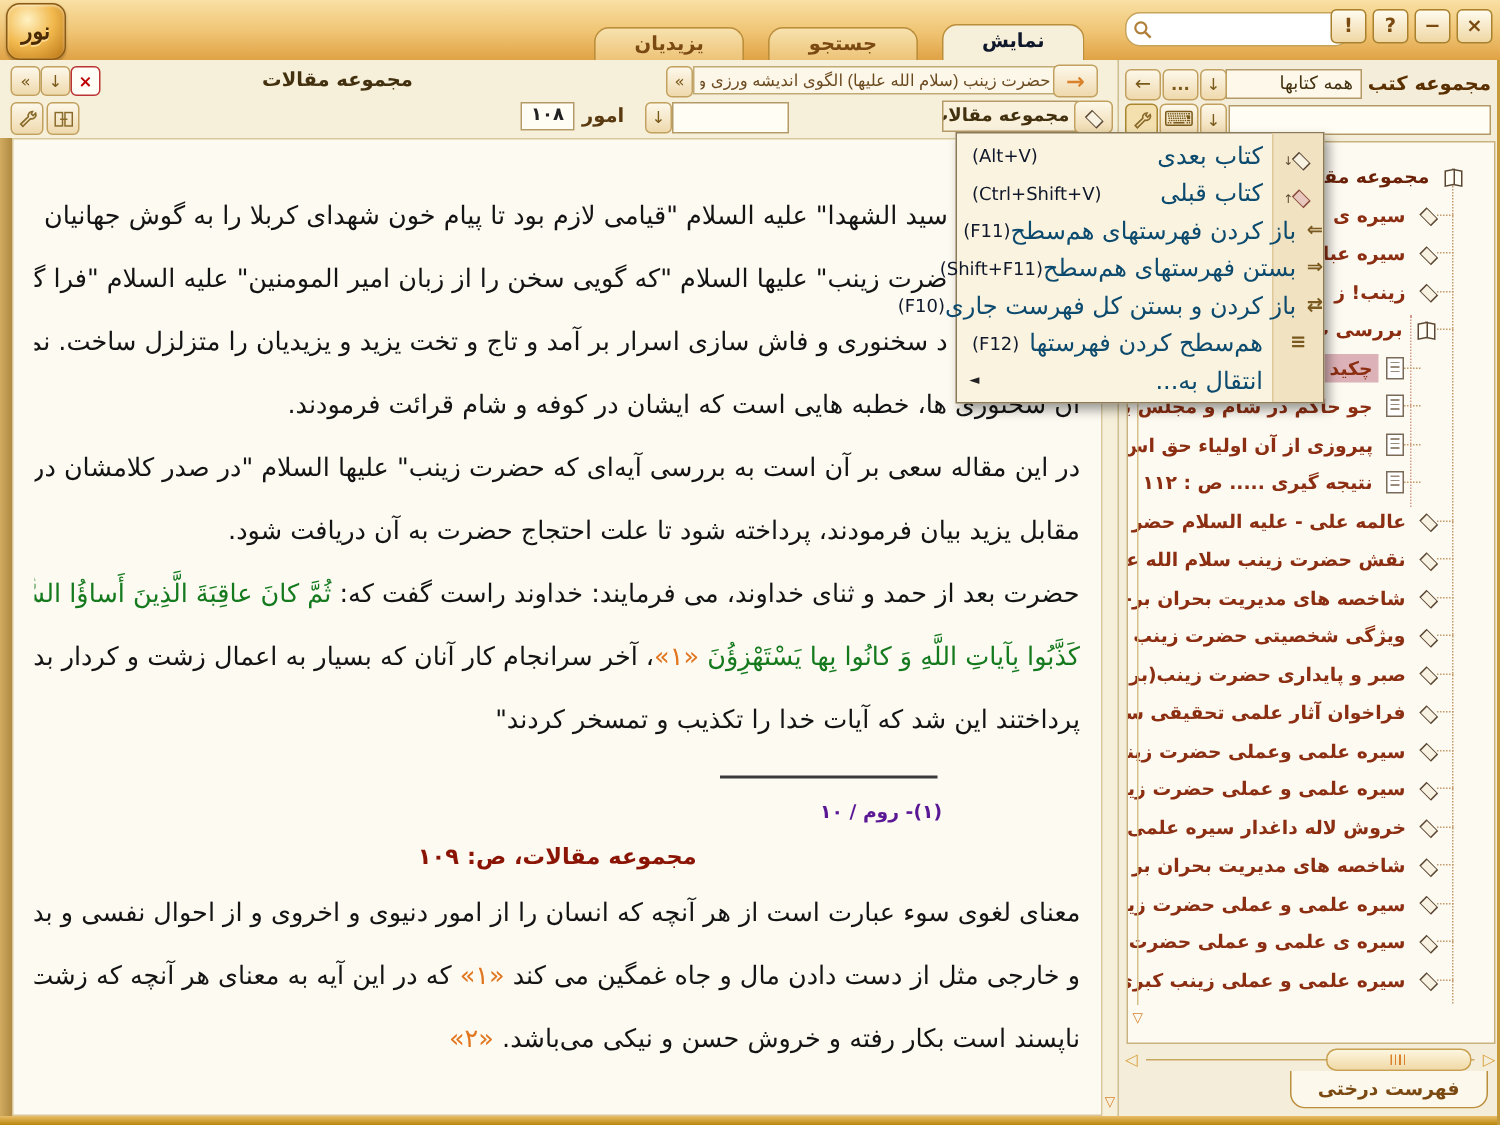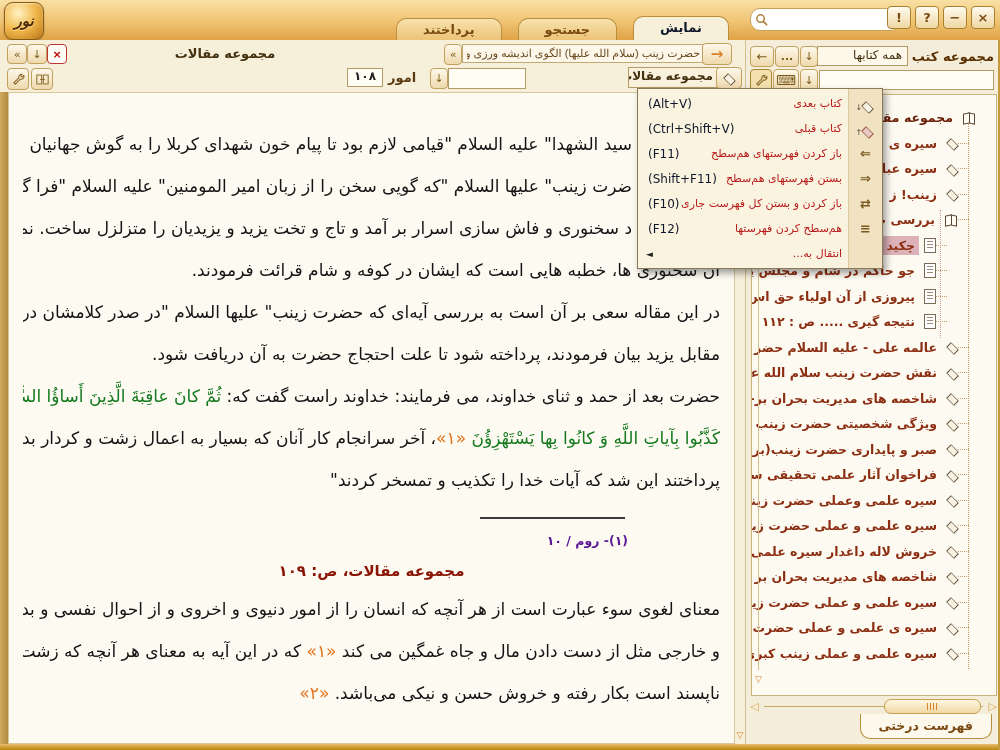--- a/index.html
+++ b/index.html
@@ -5,21 +5,21 @@
   html,body{margin:0;padding:0;background:#888;}
   .window{position:relative;width:1000px;height:750px;background:#f1e7cf;overflow:hidden;
           font-family:"DejaVu Sans",sans-serif;-webkit-font-smoothing:antialiased;}
   
   .titlebar{position:absolute;left:0;top:0;right:0;height:40px;
             background:linear-gradient(#f9e0a4,#efc372 55%,#e0a245);border-bottom:1px solid #bf8c33;}
   .logo{position:absolute;left:4px;top:2px;width:38px;height:36px;border-radius:9px;
         background:radial-gradient(circle at 35% 28%,#fff2c4,#f2b94e 48%,#b97414);
         border:1px solid #8a5a14;box-shadow:inset 0 1px 2px #fff8,0 1px 2px #0004;
         display:flex;align-items:center;justify-content:center;}
-  .logo span{font-family:"DejaVu Serif",serif;font-style:italic;font-weight:bold;font-size:15px;
+  .logo span{font-family:"DejaVu Serif",serif;font-weight:bold;font-size:15px;
              color:#4a2a05;text-shadow:0 1px 0 #ffda8f;}
   .winbtns{position:absolute;right:5px;top:6px;display:flex;gap:4px;}
   .wbtn{width:22px;height:21px;border:1px solid #a9812e;border-radius:4px;
         background:linear-gradient(#fffbef,#efd7a3);color:#7a4a10;font-weight:bold;font-size:13px;
         display:flex;align-items:center;justify-content:center;line-height:1;}
   .searchbox{position:absolute;right:100px;top:8px;width:140px;height:21px;background:#fff;
              border:1px solid #c6a35a;border-radius:10px;display:flex;align-items:center;padding:0 4px;}
   .searchbox input{border:none;outline:none;background:transparent;flex:1;height:16px;font-size:12px;}
   .tabs-row{position:absolute;left:380px;bottom:0;display:flex;align-items:flex-end;}
   .tab{margin-left:16px;padding:3px 26px 3px;border:1px solid #bb8e3c;border-bottom:none;
@@ -123,21 +123,21 @@
         color:#7b4a13;font-size:12.5px;font-weight:bold;white-space:nowrap;}
   .btab.active{background:#fdf8ec;}
   
   .cmenu{position:absolute;left:637px;top:88px;width:244px;background:#faf3e0;
          border:1px solid #8a7a5a;box-shadow:3px 4px 7px rgba(0,0,0,.38);z-index:50;
          padding:2px 0;direction:rtl;}
   .cmenu::before{content:"";position:absolute;right:0;top:0;bottom:0;width:33px;
          background:#f1e3c1;border-left:1px solid #dcc89a;}
   .mrow{position:relative;height:25px;display:flex;align-items:center;}
   .mrow .mic{width:33px;display:flex;align-items:center;justify-content:center;z-index:1;}
-  .mrow .mlbl{font-size:11px;color:#b91c1c;margin-right:7px;white-space:nowrap;z-index:1;}
+  .mrow .mlbl{font-size:16px;color:#0c4a6e;margin-right:7px;white-space:nowrap;z-index:1;}
   .mrow .msc{margin-right:auto;margin-left:10px;font-size:12px;color:#0f172a;direction:ltr;z-index:1;}
   .mrow .msub{margin-right:auto;margin-left:8px;font-size:9px;color:#222;z-index:1;}
   .mglyph{font-size:13px;color:#7a5a20;font-weight:bold;}
   
   .icn-book{width:12px;height:12px;position:relative;display:inline-block;flex:none;}
   .icn-book::before{content:"";position:absolute;left:1px;top:2px;width:9px;height:9px;
         background:#f8f2e2;border:1px solid #5a4632;transform:rotate(45deg) scaleY(.62);}
   .icn-book.pink::before{background:#e8c8be;border-color:#8a4a3a;}
   .icn-obook{width:14px;height:12px;position:relative;display:inline-block;flex:none;}
   .icn-obook::before,.icn-obook::after{content:"";position:absolute;top:1px;width:5px;height:9px;
@@ -173,21 +173,21 @@
       </span>
       <input class="search-input" value="" style="">
     </div>
     <div class="winbtns" id="winbtns">
         <div class="wbtn">!</div>
         <div class="wbtn">?</div>
         <div class="wbtn">−</div>
         <div class="wbtn">×</div>
       </div>
     <div class="tabs-row" id="main-tabs">
-        <div class="tab">پرداختند</div>
+        <div class="tab">یزیدیان</div>
         <div class="tab">جستجو</div>
         <div class="tab active">نمایش</div>
       </div>
   </div>
 
   <div class="viewer">
     <div class="vtoolbar">
       <div class="tb vt1-back">«</div>
       <div class="tb vt1-down">↓</div>
       <div class="tb vt1-close">×</div>

